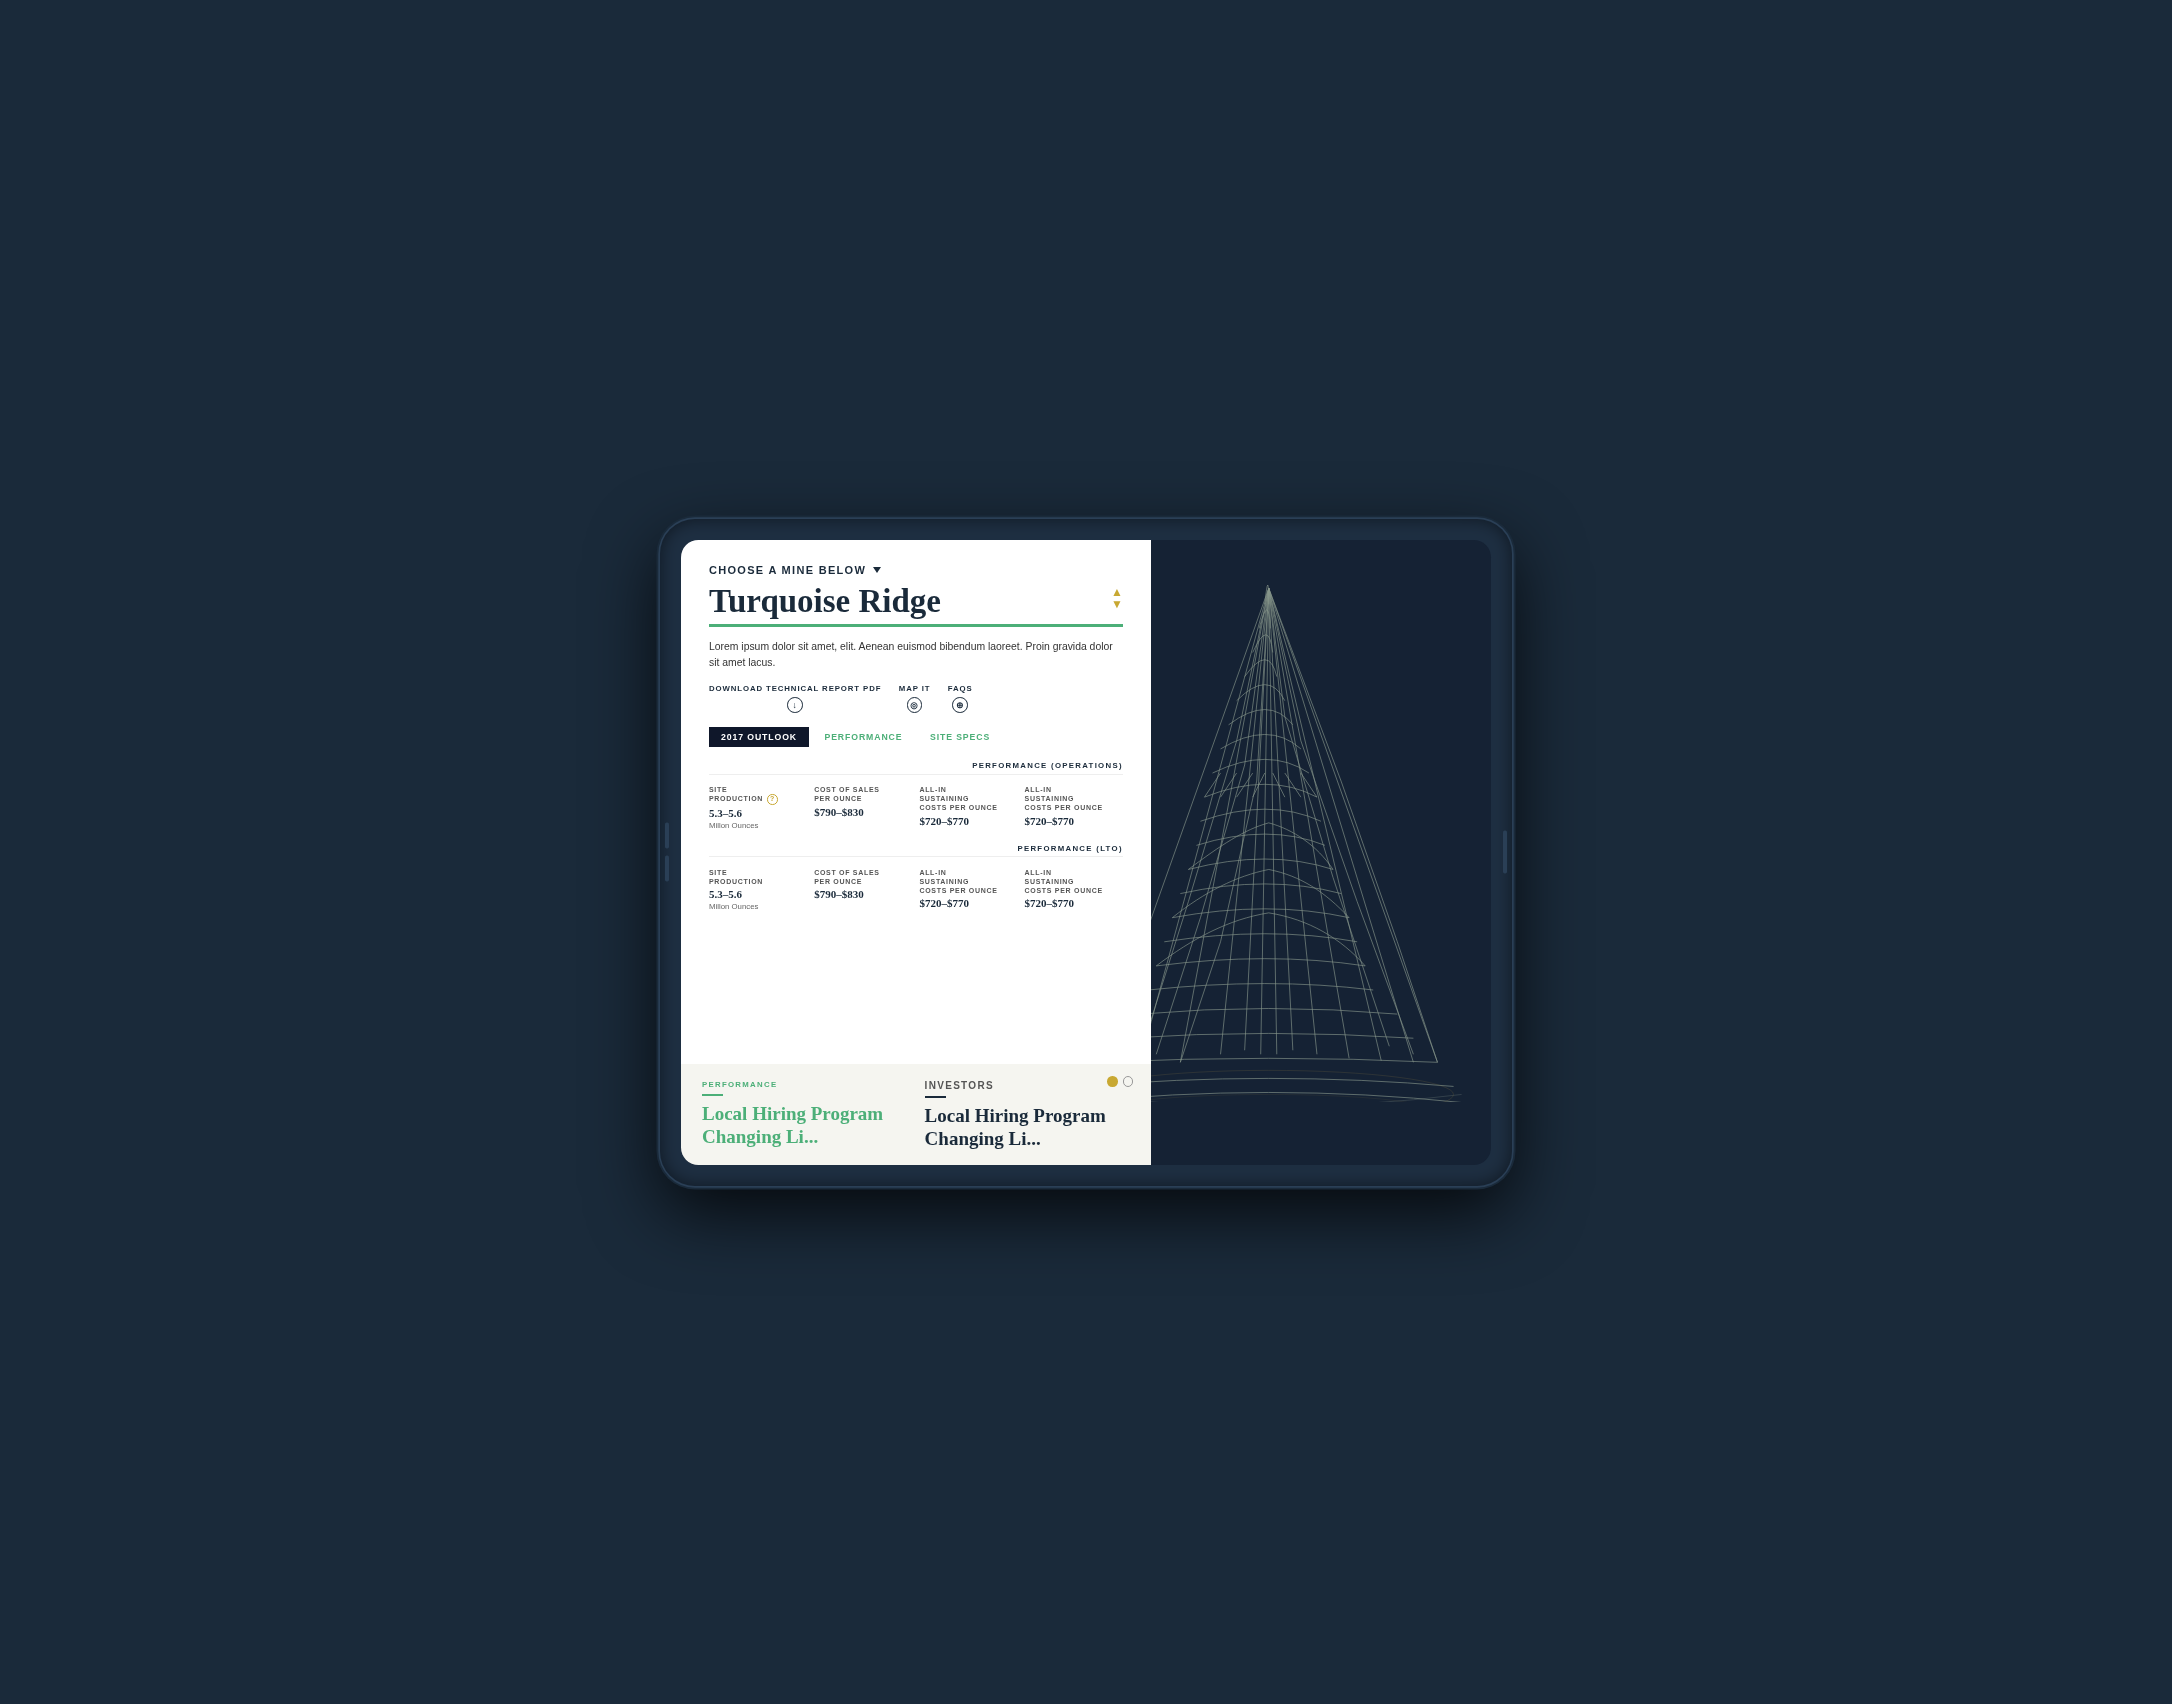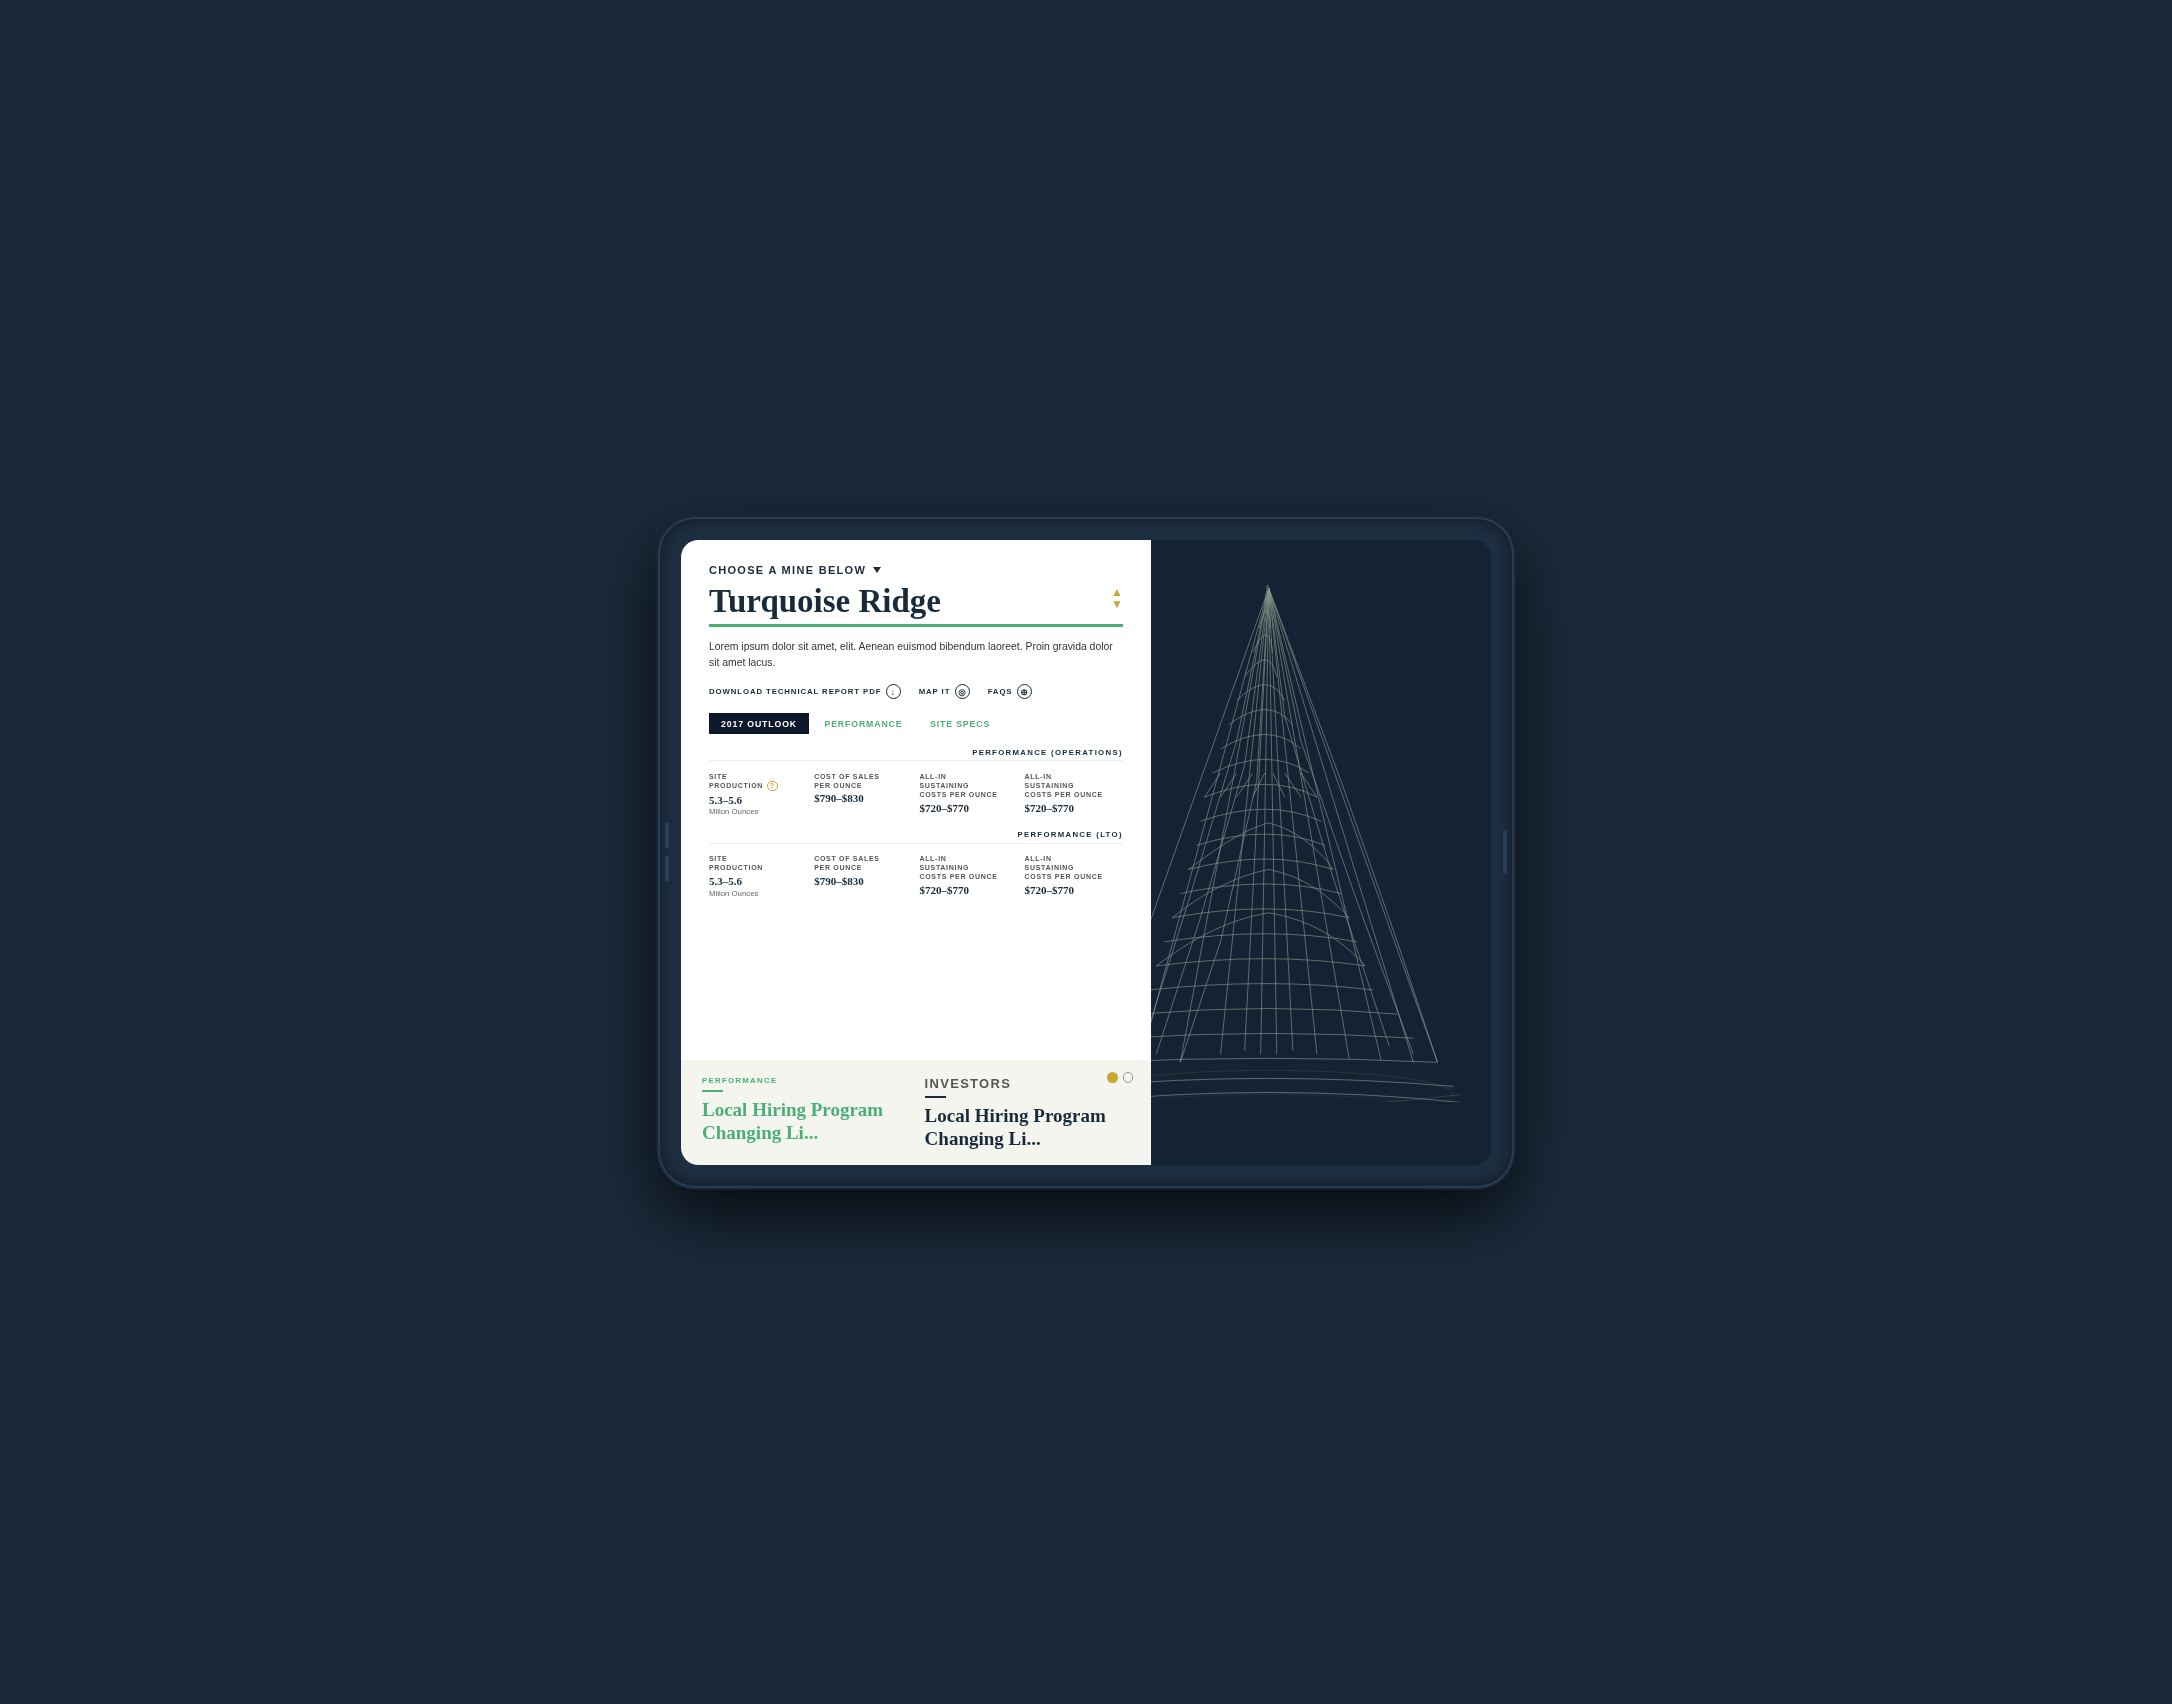--- a/index.html
+++ b/index.html
@@ -112,20 +112,21 @@
     .action-link {
       display: flex;
       align-items: center;
       gap: 4.3px;
       font-size: 7.8px;
       font-weight: 700;
       letter-spacing: 0.9px;
       color: #1a2a3a;
       text-transform: uppercase;
       text-decoration: none;
+      flex-direction: column;
     }
 
     .action-link .circle-icon {
       width: 15.6px;
       height: 15.6px;
       border: 1.3px solid #1a2a3a;
       border-radius: 50%;
       display: flex;
       align-items: center;
       justify-content: center;
@@ -270,21 +271,21 @@
     .bottom-category {
       font-size: 7.8px;
       font-weight: 700;
       letter-spacing: 1.3px;
       text-transform: uppercase;
       color: #4caf78;
       margin-bottom: 5.2px;
     }
 
     .bottom-category-investors {
-      font-size: 13px;
+      font-size: 10px;
       font-weight: 700;
       letter-spacing: 1.3px;
       text-transform: uppercase;
       color: #555;
       margin-bottom: 5.2px;
     }
 
     .bottom-line {
       height: 1.7px;
       width: 21px;

